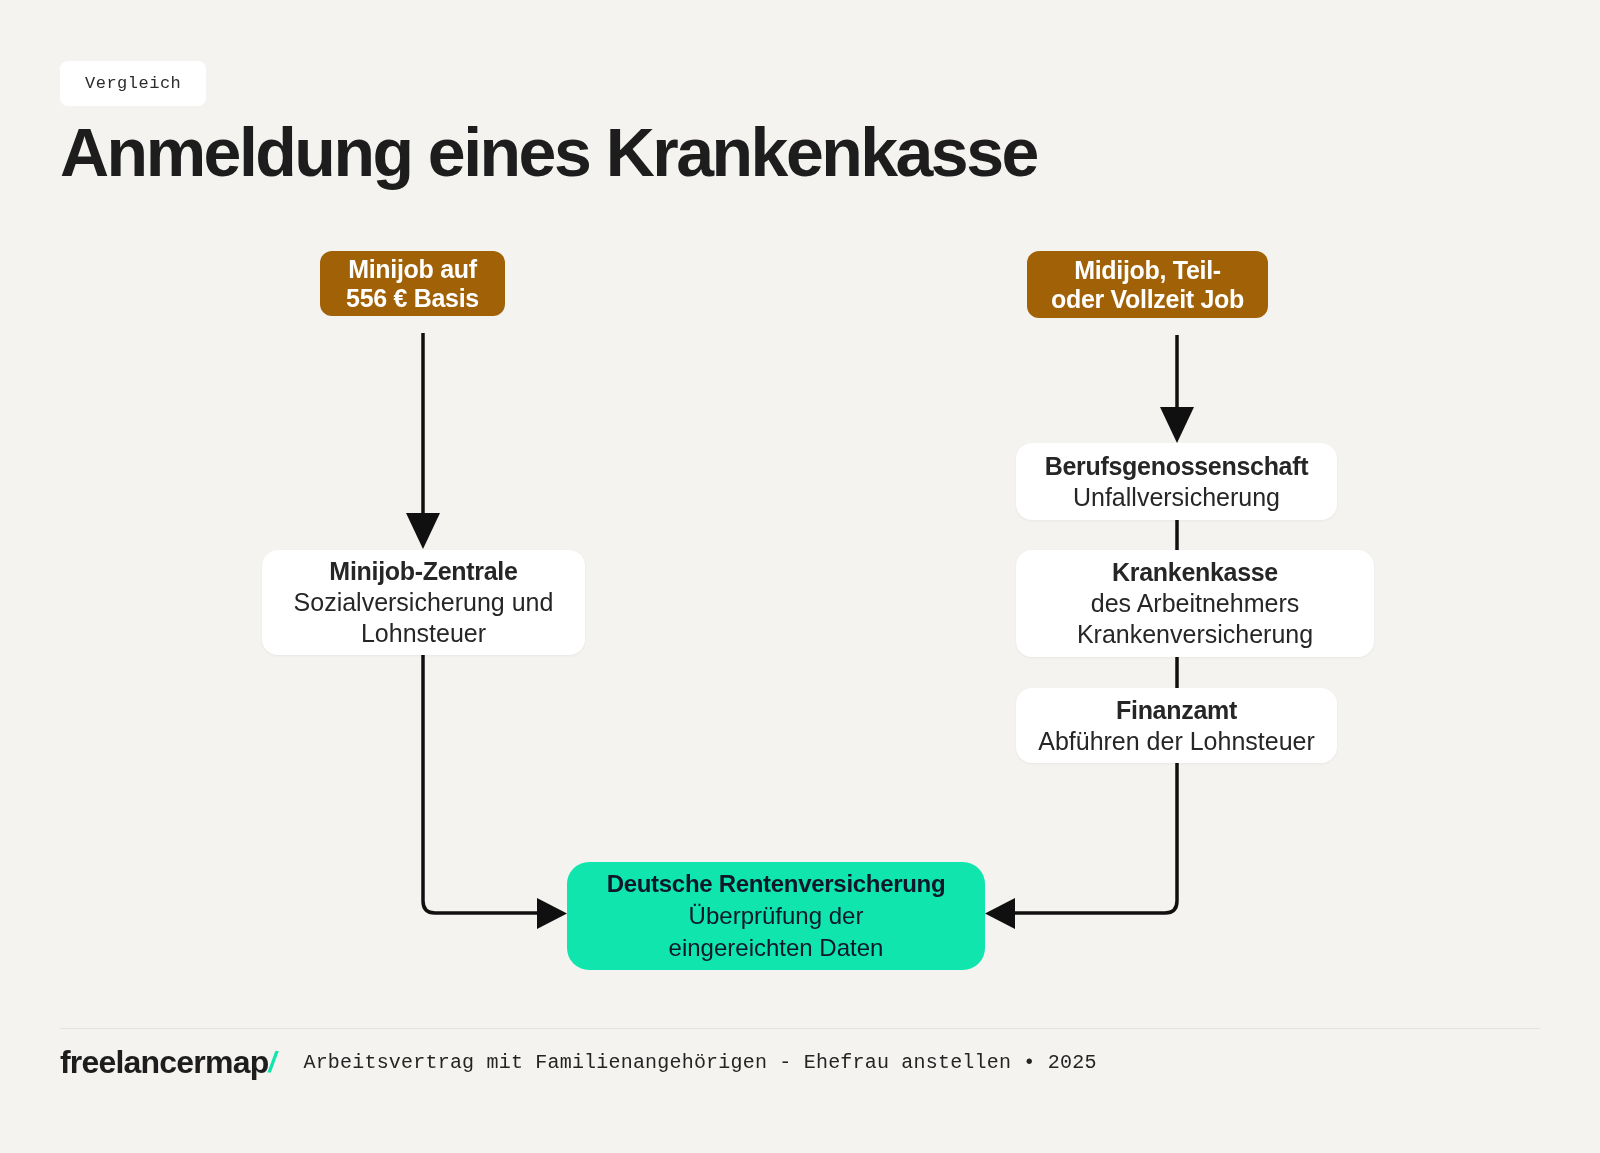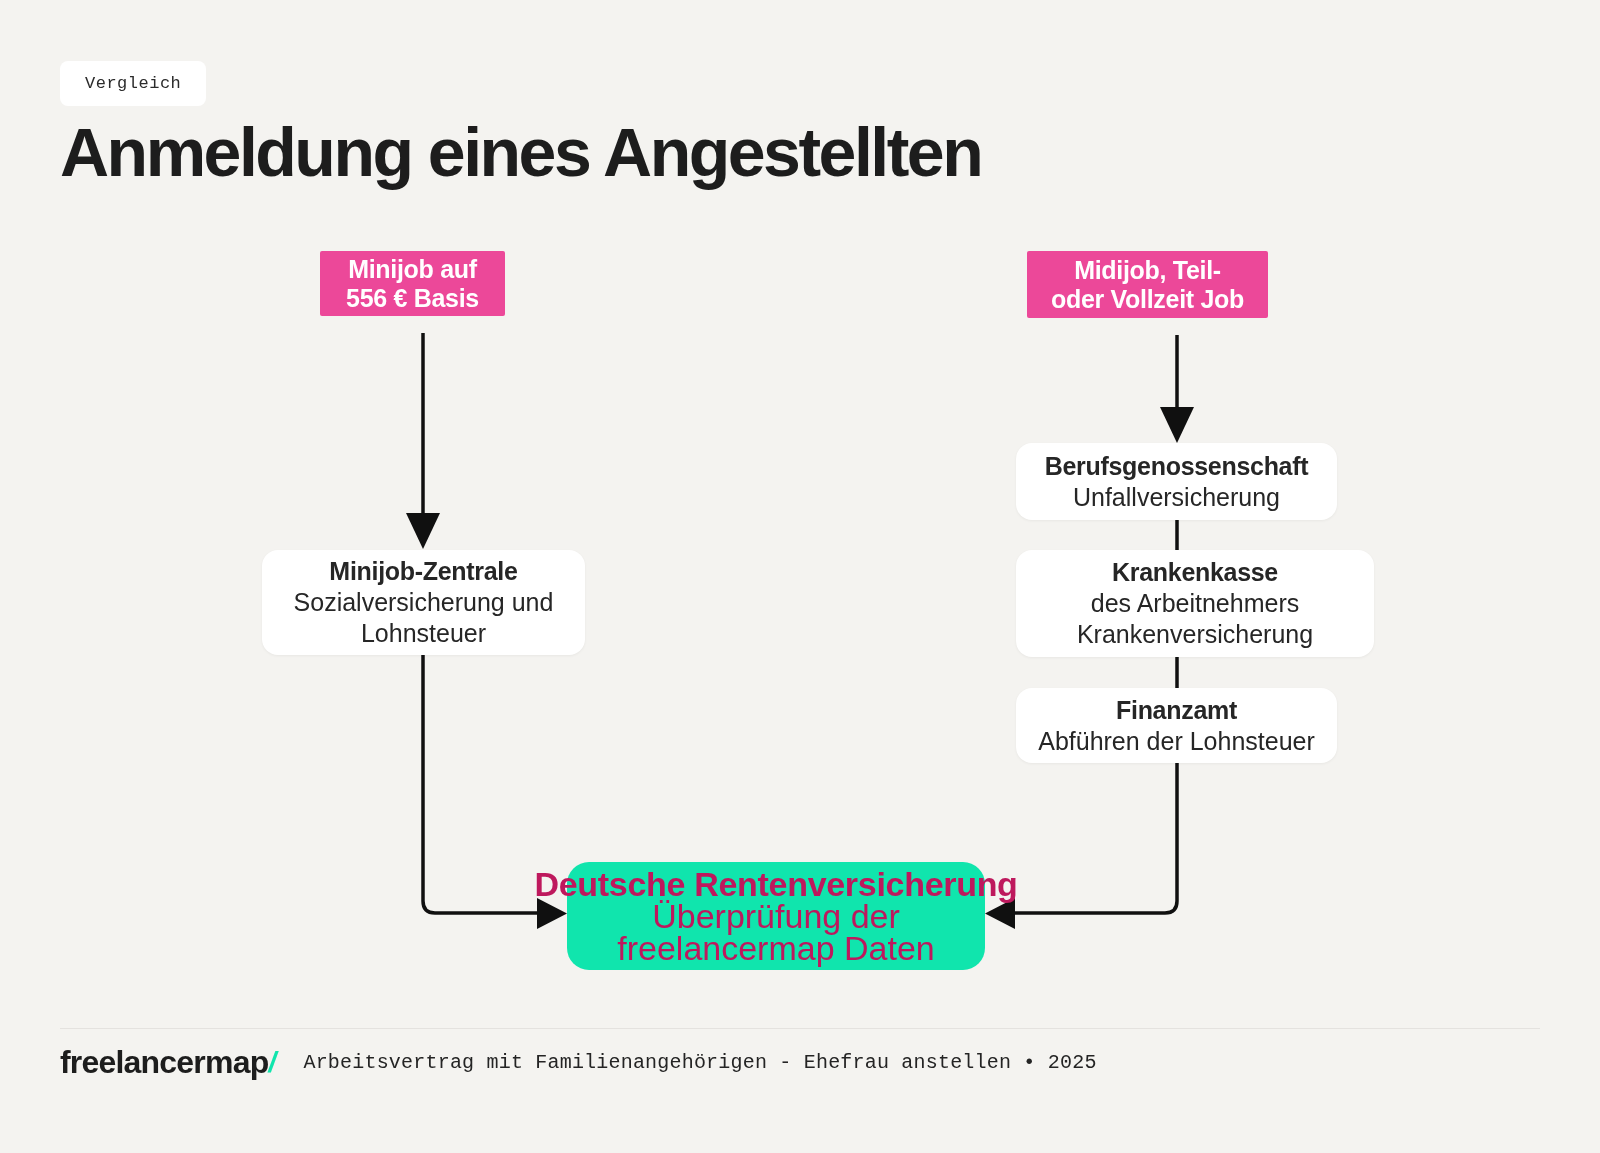--- a/index.html
+++ b/index.html
@@ -33,31 +33,31 @@
   svg.connectors polygon{fill:#101010;stroke:none;}
 
   
   .node{
     position:absolute;display:flex;flex-direction:column;
     align-items:center;justify-content:center;text-align:center;
     box-sizing:border-box;
   }
   .node div{white-space:nowrap;}
   .node-purple{
-    background:#ec4899;color:#ffffff;border-radius:2px;
+    background:#a16207;color:#ffffff;border-radius:12px;
     font-weight:700;font-size:25px;line-height:29px;letter-spacing:-0.3px;
   }
   .node-white{
     background:#ffffff;color:#262626;border-radius:16px;
     font-size:25px;line-height:31px;
     box-shadow:0 1px 3px rgba(0,0,0,0.05);
   }
   .node-teal{
-    background:#10e5ad;color:#be185d;border-radius:22px;
-    font-size:34px;line-height:32px;
+    background:#10e5ad;color:#0f172a;border-radius:22px;
+    font-size:24px;line-height:32px;
   }
   .node-title{font-weight:700;letter-spacing:-0.3px;}
 
   
   .footer-divider{
     position:absolute;left:60px;right:60px;top:1028px;height:0;
     border-top:1px solid #e4e2df;
   }
   .footer{
     position:absolute;left:60px;top:1042px;height:40px;
@@ -78,21 +78,21 @@
 </style>
 </head>
 <body>
 
 <div class="canvas">
 
   <div class="badge">
     <span>Vergleich</span>
   </div>
 
-  <h1 class="title">Anmeldung eines Angestellten</h1>
+  <h1 class="title">Anmeldung eines Krankenkasse</h1>
 
   <svg class="connectors" width="1600" height="1153" viewBox="0 0 1600 1153" aria-hidden="true">
     <path d="M423 333 V514"></path>
     <polygon points="406,513 440,513 423,549"></polygon>
     <path d="M423 654 V901 Q423 913 435 913 H537"></path>
     <polygon points="537,898 537,929 567,913.5"></polygon>
     <path d="M1177 335 V408"></path>
     <polygon points="1160,407 1194,407 1177,443"></polygon>
     <path d="M1177 518 V551"></path>
     <path d="M1177 656 V689"></path>
@@ -128,21 +128,21 @@
   </div>
 
   <div class="node node-white" style="left:1016px;top:688px;width:321px;height:75px;">
     <div class="node-title">Finanzamt</div>
     <div>Abführen der Lohnsteuer</div>
   </div>
 
   <div class="node node-teal" style="left:567px;top:862px;width:418px;height:108px;">
     <div class="node-title">Deutsche Rentenversicherung</div>
     <div>Überprüfung der</div>
-    <div>freelancermap Daten</div>
+    <div>eingereichten Daten</div>
   </div>
 
   <div class="footer-divider"></div>
 
   <div class="footer">
     <span class="logo">freelancermap</span>
       <span class="logo-slash">/</span>
     <span class="footer-caption">Arbeitsvertrag mit Familienangehörigen - Ehefrau anstellen • 2025</span>
   </div>
 

